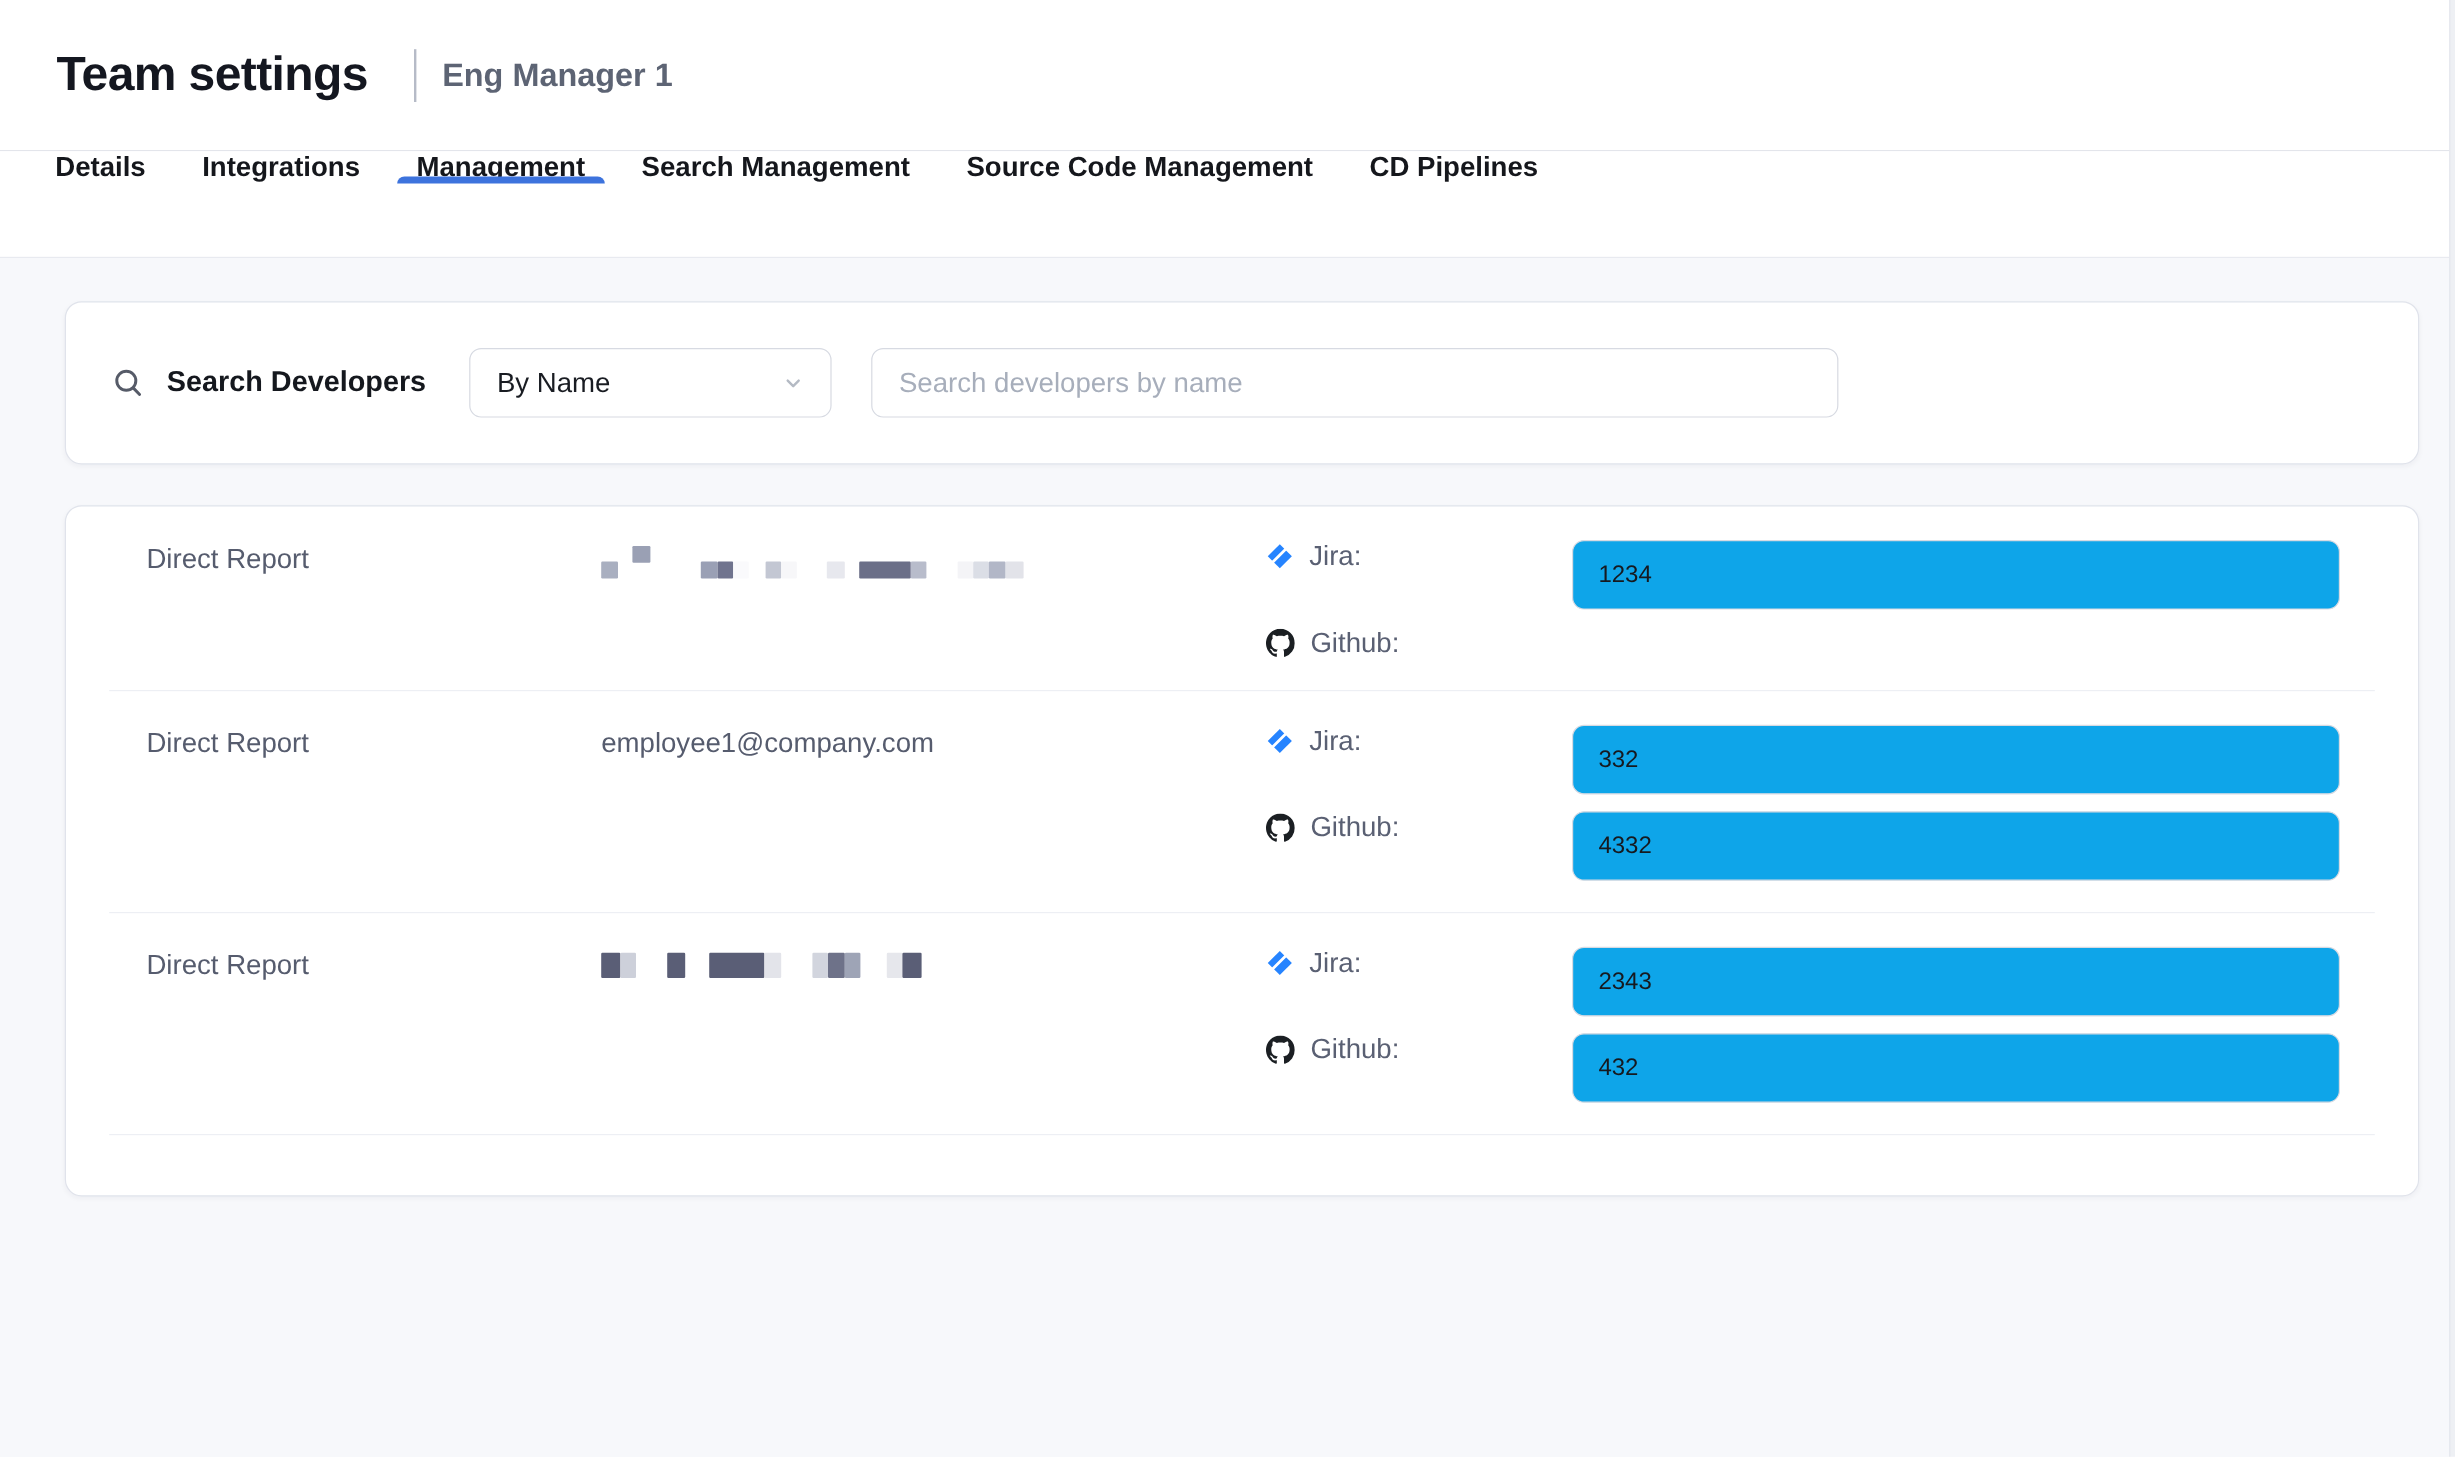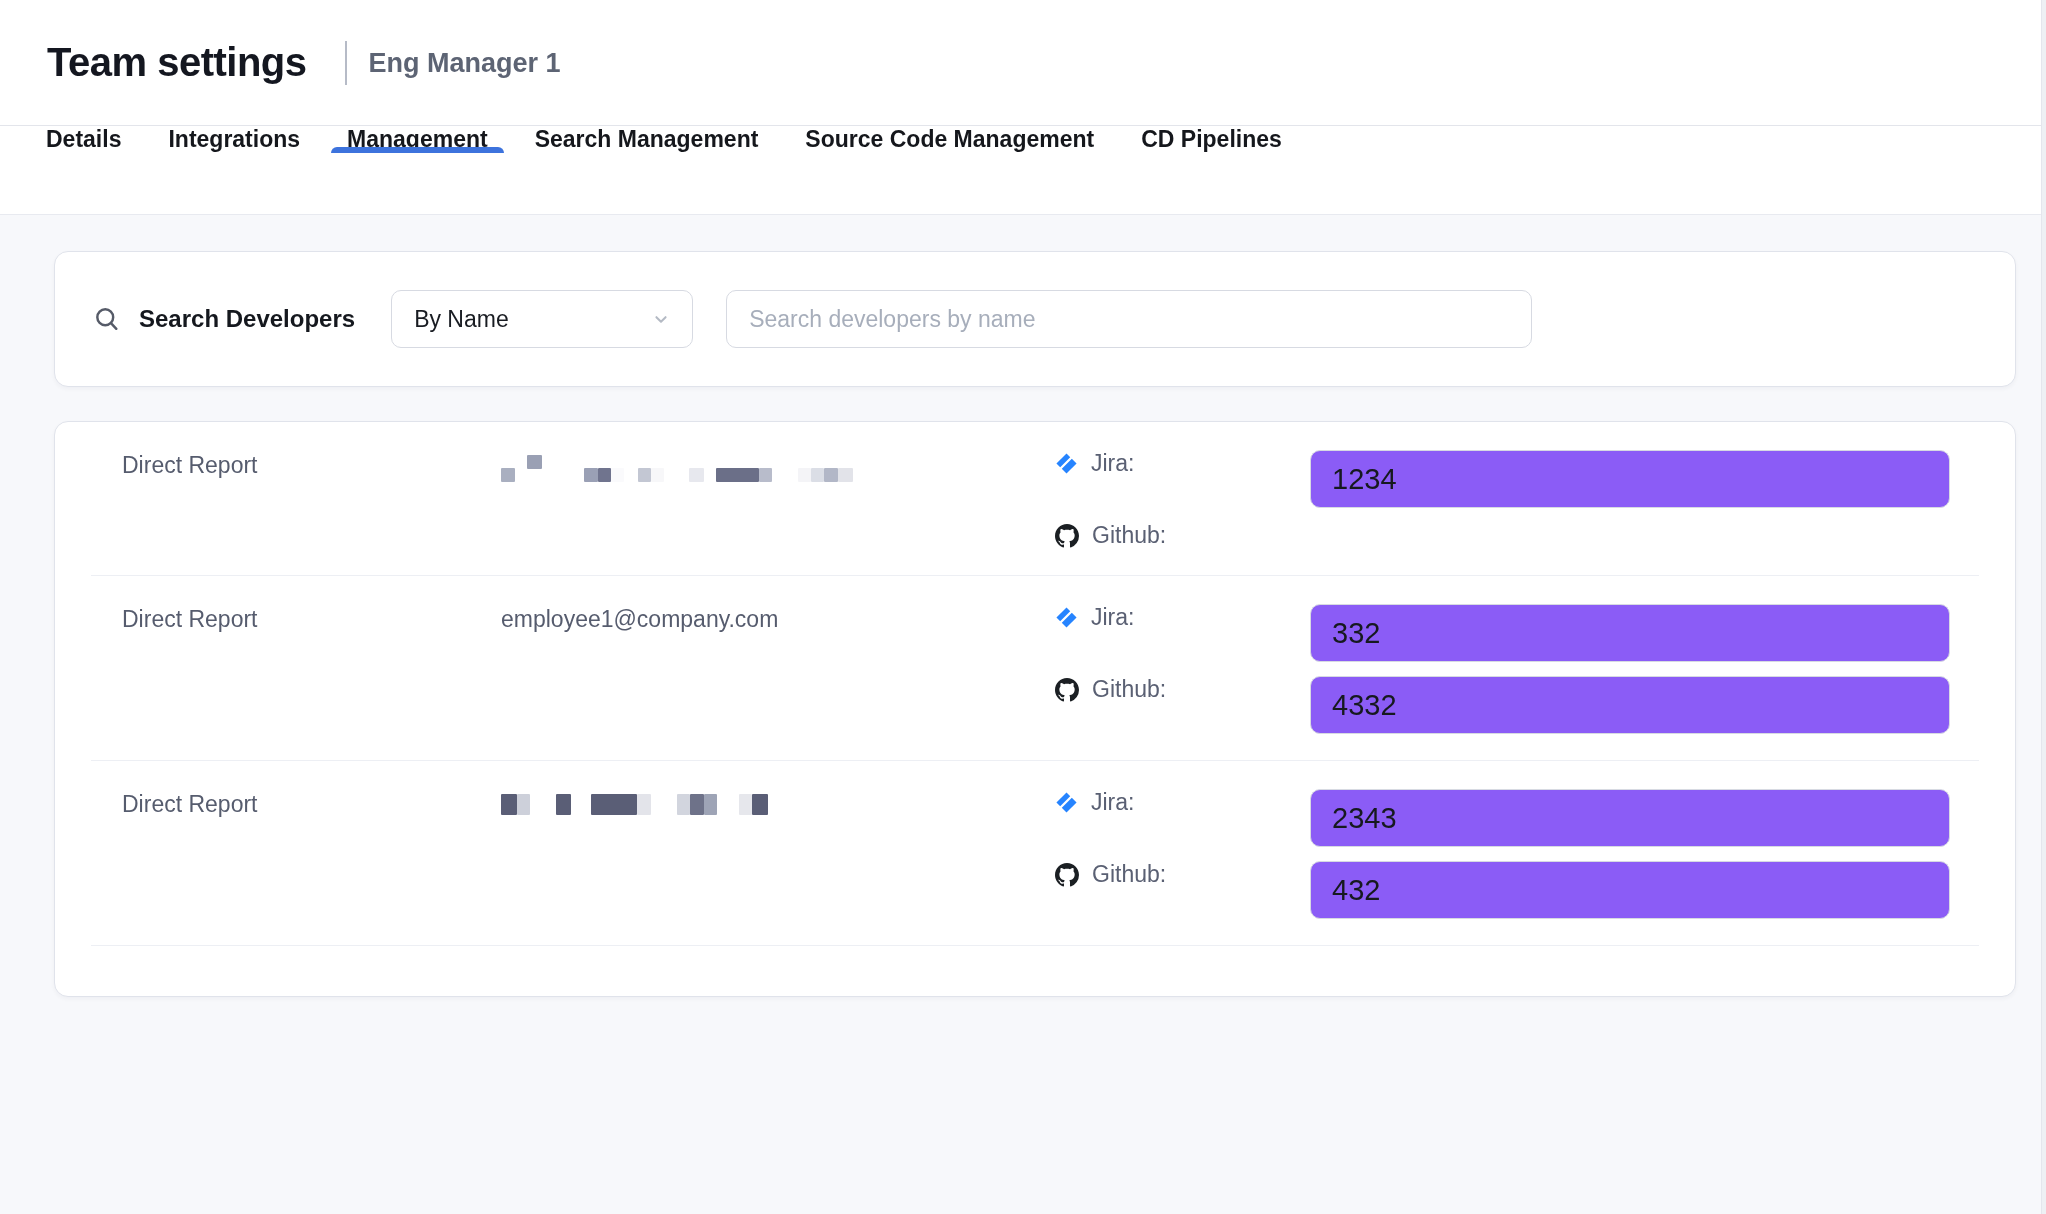--- a/index.html
+++ b/index.html
@@ -77,22 +77,22 @@
         border-right:7px solid transparent; border-top:8px solid #7d8398; }
 
   .tr { display:flex; padding:28px 0 26px; border-bottom:1px solid #edeff4; }
   .td-name, .td-email { font-size:23px; color:#565c6e; line-height:30px; }
   .td-int { flex:1; display:flex; flex-direction:column; gap:14px; padding-right:29px; }
   .int-row { display:flex; align-items:flex-start; }
   .int-label { width:255px; display:flex; align-items:center; gap:13px;
         font-size:23px; color:#5a6073; }
   .int-input {
     flex:1; height:58px; border:1px solid #d7dae2; border-radius:10px;
-    font-family:inherit; font-size:29px; color:#16191f; padding:0 21px; outline:none;
-    background:#8b5cf6;
+    font-family:inherit; font-size:20px; color:#16191f; padding:0 21px; outline:none;
+    background:#0ea5e9;
   }
 
   .redaction { display:block; white-space:nowrap; margin-top:3px; height:26px; }
   .redaction i { border-radius:1px; }
 
   
   .scroll-gutter {
     position:absolute; top:0; right:0; bottom:0; width:5px;
     background:#eef0f4; border-left:1px solid #e4e6ed;
   }

